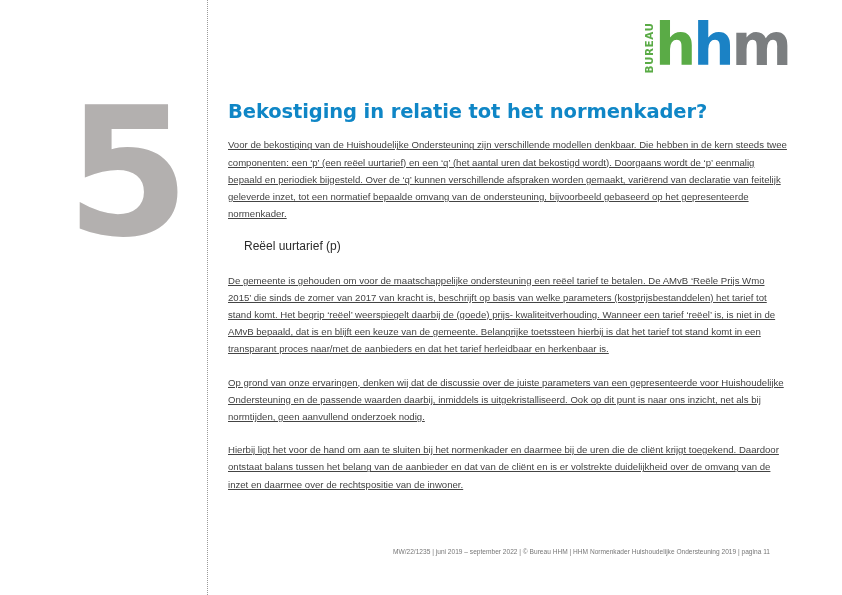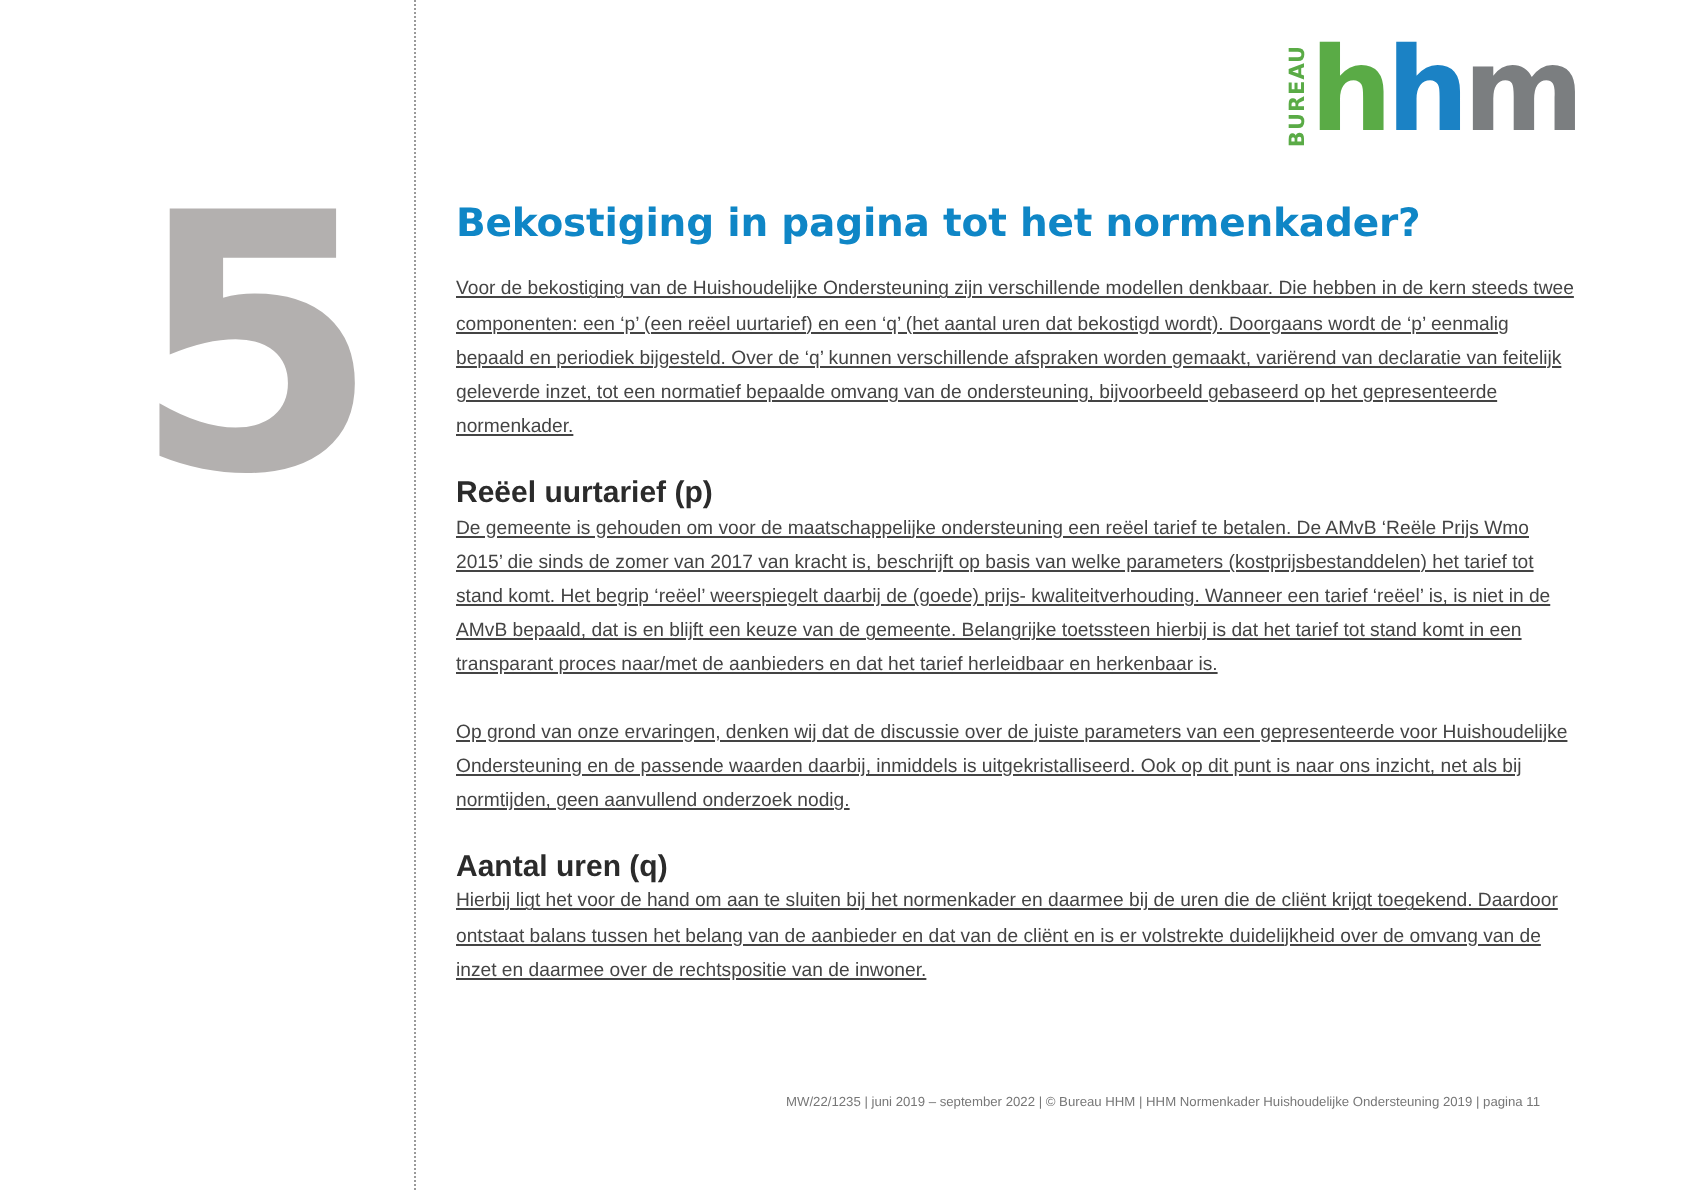--- a/index.html
+++ b/index.html
@@ -91,25 +91,25 @@
       margin: 0;
       font-size: 9.6px;
       line-height: 17.2px;
       color: #444444;
       text-decoration: underline;
     }
     .section {
       margin-top: 16px;
     }
     .section-heading {
-      font-size: 15px;
+      font-size: 12px;
       line-height: 17.2px;
-      font-weight: bold;
+      font-weight: normal;
       color: #2b2b2b;
-      margin: 0;
+      margin: 16px;
     }
     .spaced {
       margin-top: 16px;
     }
     .footer {
       position: absolute;
       right: 72px;
       top: 548px;
       font-size: 6.6px;
       color: #777777;
@@ -122,29 +122,28 @@
 <div class="divider"></div>
 
 <div class="chapter-number">5</div>
 
 <div class="logo">
   <span class="bureau">BUREAU</span>
   <span class="letters"><span class="l-h1">h</span><span class="l-h2">h</span><span class="l-m">m</span></span>
 </div>
 
 <div class="content">
-  <h1 class="page-title">Bekostiging in pagina tot het normenkader?</h1>
+  <h1 class="page-title">Bekostiging in relatie tot het normenkader?</h1>
 
   <p>Voor de bekostiging van de Huishoudelijke Ondersteuning zijn verschillende modellen denkbaar. Die hebben in de kern steeds twee componenten: een ‘p’ (een reëel uurtarief) en een ‘q’ (het aantal uren dat bekostigd wordt). Doorgaans wordt de ‘p’ eenmalig bepaald en periodiek bijgesteld. Over de ‘q’ kunnen verschillende afspraken worden gemaakt, variërend van declaratie van feitelijk geleverde inzet, tot een normatief bepaalde omvang van de ondersteuning, bijvoorbeeld gebaseerd op het gepresenteerde normenkader.</p>
 
   <div class="section">
     <h2 class="section-heading">Reëel uurtarief (p)</h2>
     <p>De gemeente is gehouden om voor de maatschappelijke ondersteuning een reëel tarief te betalen. De AMvB ‘Reële Prijs Wmo 2015’ die sinds de zomer van 2017 van kracht is, beschrijft op basis van welke parameters (kostprijsbestanddelen) het tarief tot stand komt. Het begrip ‘reëel’ weerspiegelt daarbij de (goede) prijs- kwaliteitverhouding. Wanneer een tarief ‘reëel’ is, is niet in de AMvB bepaald, dat is en blijft een keuze van de gemeente. Belangrijke toetssteen hierbij is dat het tarief tot stand komt in een transparant proces naar/met de aanbieders en dat het tarief herleidbaar en herkenbaar is.</p>
     <p class="spaced">Op grond van onze ervaringen, denken wij dat de discussie over de juiste parameters van een gepresenteerde voor Huishoudelijke Ondersteuning en de passende waarden daarbij, inmiddels is uitgekristalliseerd. Ook op dit punt is naar ons inzicht, net als bij normtijden, geen aanvullend onderzoek nodig.</p>
   </div>
 
   <div class="section">
-    <h2 class="section-heading">Aantal uren (q)</h2>
     <p>Hierbij ligt het voor de hand om aan te sluiten bij het normenkader en daarmee bij de uren die de cliënt krijgt toegekend. Daardoor ontstaat balans tussen het belang van de aanbieder en dat van de cliënt en is er volstrekte duidelijkheid over de omvang van de inzet en daarmee over de rechtspositie van de inwoner.</p>
   </div>
 </div>
 
 <div class="footer">MW/22/1235 | juni 2019 – september 2022 | © Bureau HHM | HHM Normenkader Huishoudelijke Ondersteuning 2019 | pagina 11</div>
 
 </body></html>

